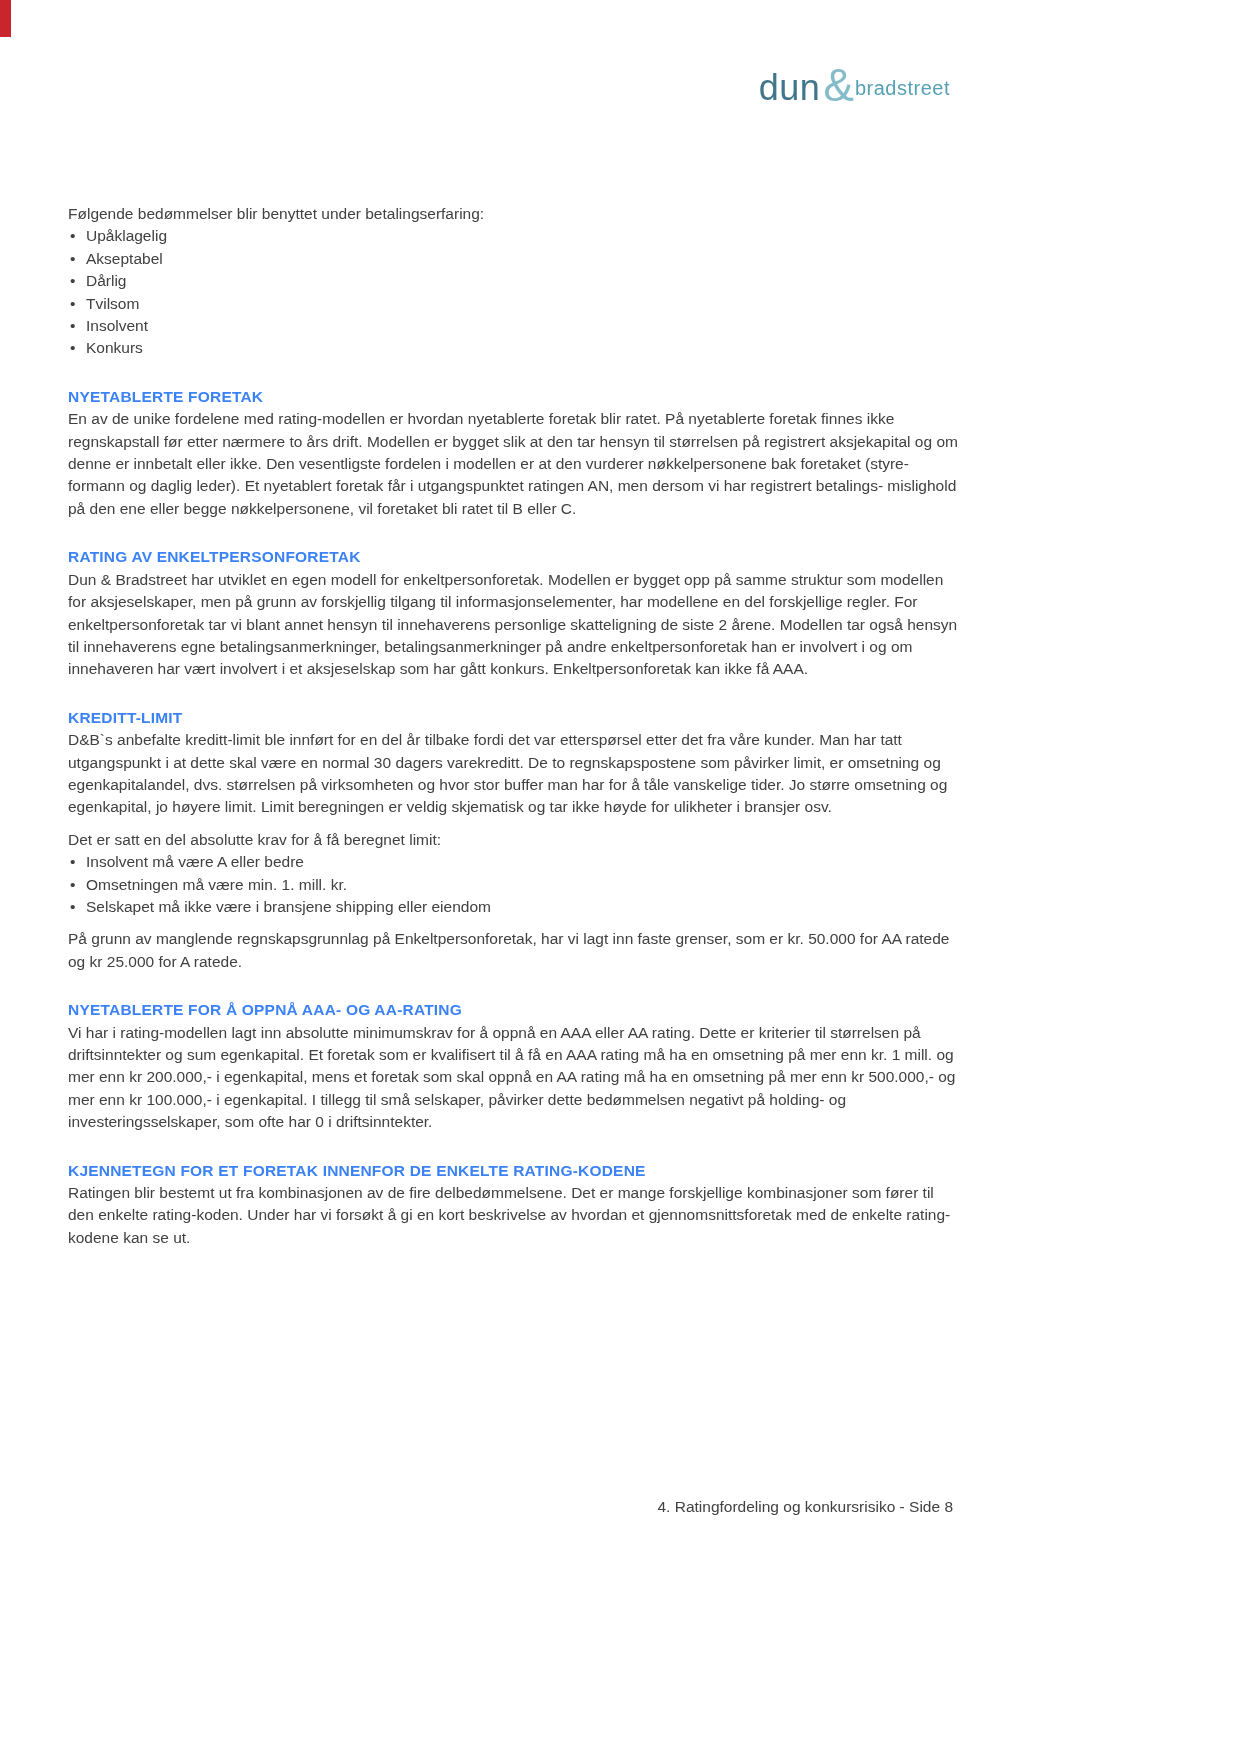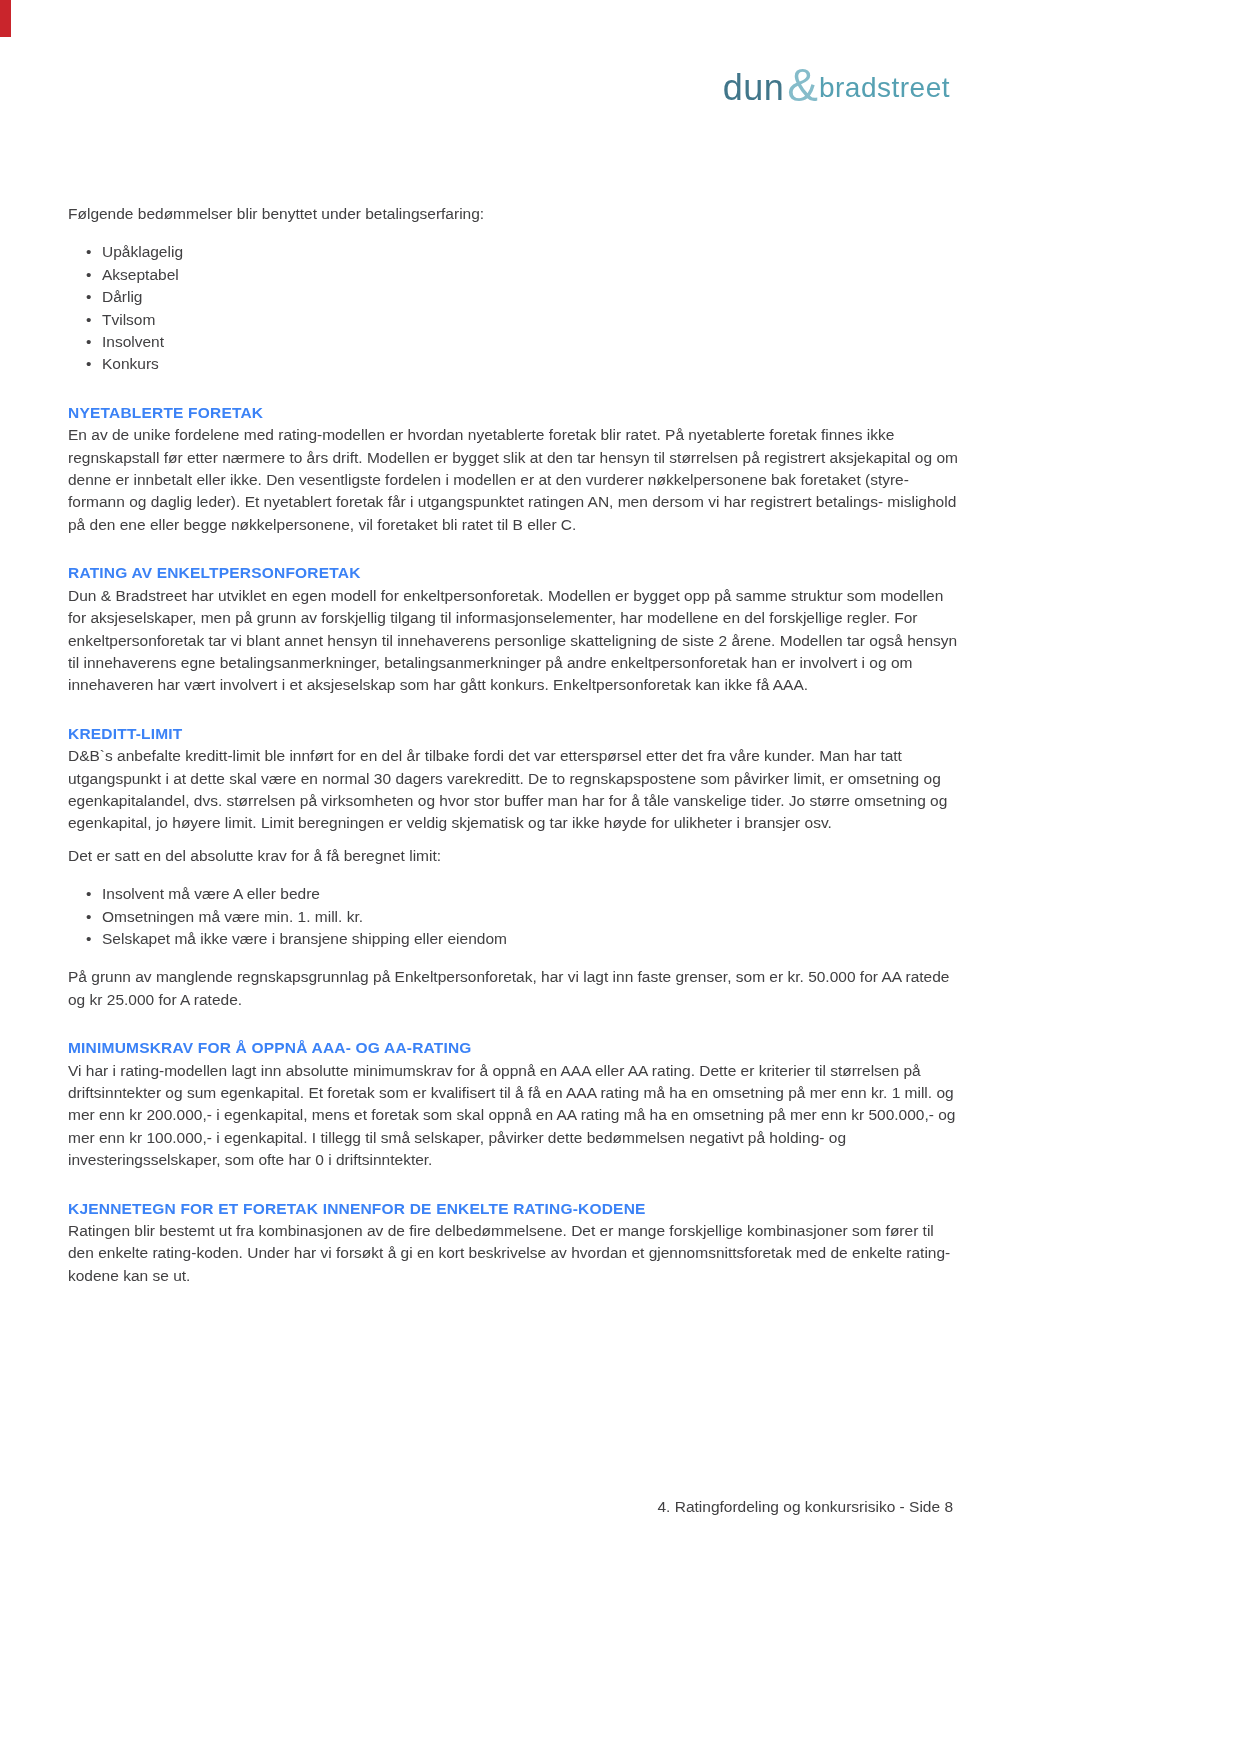--- a/index.html
+++ b/index.html
@@ -38,21 +38,21 @@
     color: #41768a;
     letter-spacing: 0.5px;
   }
   .logo .amp {
     font-size: 46px;
     color: #85bcca;
     margin: -6px 1px 0 3px;
     font-weight: 400;
   }
   .logo .bradstreet {
-    font-size: 28px;
+    font-size: 20px;
     color: #55a0b2;
     letter-spacing: 0.5px;
   }
   .content {
     position: absolute;
     left: 68px;
     top: 203px;
     width: 893px;
     font-size: 15.5px;
     line-height: 22.4px;
@@ -64,21 +64,21 @@
     margin-top: 10px;
   }
   .content h2 {
     font-size: 15.5px;
     font-weight: bold;
     color: #3b82f6;
     margin: 26px 0 0 0;
     letter-spacing: 0.2px;
   }
   .content ul {
-    margin: 16px;
+    margin: 0;
     padding: 0;
     list-style: none;
   }
   .content li {
     position: relative;
     padding-left: 18px;
   }
   .content li::before {
     content: "\2022";
     position: absolute;
@@ -124,21 +124,21 @@
       <p>Dun &amp; Bradstreet har utviklet en egen modell for enkeltpersonforetak. Modellen er bygget opp på samme struktur som modellen for aksjeselskaper, men på grunn av forskjellig tilgang til informasjonselementer, har modellene en del forskjellige regler. For enkeltpersonforetak tar vi blant annet hensyn til innehaverens personlige skatteligning de siste 2 årene. Modellen tar også hensyn til innehaverens egne betalingsanmerkninger, betalingsanmerkninger på andre enkeltpersonforetak han er involvert i og om innehaveren har vært involvert i et aksjeselskap som har gått konkurs. Enkeltpersonforetak kan ikke få AAA.</p>
       <h2>KREDITT-LIMIT</h2>
       <p>D&amp;B`s anbefalte kreditt-limit ble innført for en del år tilbake fordi det var etterspørsel etter det fra våre kunder. Man har tatt utgangspunkt i at dette skal være en normal 30 dagers varekreditt. De to regnskapspostene som påvirker limit, er omsetning og egenkapitalandel, dvs. størrelsen på virksomheten og hvor stor buffer man har for å tåle vanskelige tider. Jo større omsetning og egenkapital, jo høyere limit. Limit beregningen er veldig skjematisk og tar ikke høyde for ulikheter i bransjer osv.</p>
       <p class="spaced">Det er satt en del absolutte krav for å få beregnet limit:</p>
       <ul>
         <li>Insolvent må være A eller bedre</li>
         <li>Omsetningen må være min. 1. mill. kr.</li>
         <li>Selskapet må ikke være i bransjene shipping eller eiendom</li>
       </ul>
       <p class="spaced">På grunn av manglende regnskapsgrunnlag på Enkeltpersonforetak, har vi lagt inn faste grenser, som er kr. 50.000 for AA ratede og kr 25.000 for A ratede.</p>
-      <h2>MINIMUMSKRAV FOR Å OPPNÅ AAA- OG AA-RATING</h2>
+      <h2>NYETABLERTE FOR Å OPPNÅ AAA- OG AA-RATING</h2>
       <p>Vi har i rating-modellen lagt inn absolutte minimumskrav for å oppnå en AAA eller AA rating. Dette er kriterier til størrelsen på driftsinntekter og sum egenkapital. Et foretak som er kvalifisert til å få en AAA rating må ha en omsetning på mer enn kr. 1 mill. og mer enn kr 200.000,- i egenkapital, mens et foretak som skal oppnå en AA rating må ha en omsetning på mer enn kr 500.000,- og mer enn kr 100.000,- i egenkapital. I tillegg til små selskaper, påvirker dette bedømmelsen negativt på holding- og investeringsselskaper, som ofte har 0 i driftsinntekter.</p>
       <h2>KJENNETEGN FOR ET FORETAK INNENFOR DE ENKELTE RATING-KODENE</h2>
       <p>Ratingen blir bestemt ut fra kombinasjonen av de fire delbedømmelsene. Det er mange forskjellige kombinasjoner som fører til den enkelte rating-koden. Under har vi forsøkt å gi en kort beskrivelse av hvordan et gjennomsnittsforetak med de enkelte rating-kodene kan se ut.</p>
     </div>
 
   <div class="footer">4. Ratingfordeling og konkursrisiko - Side 8</div>
 
 </div>
 
 </body></html>

